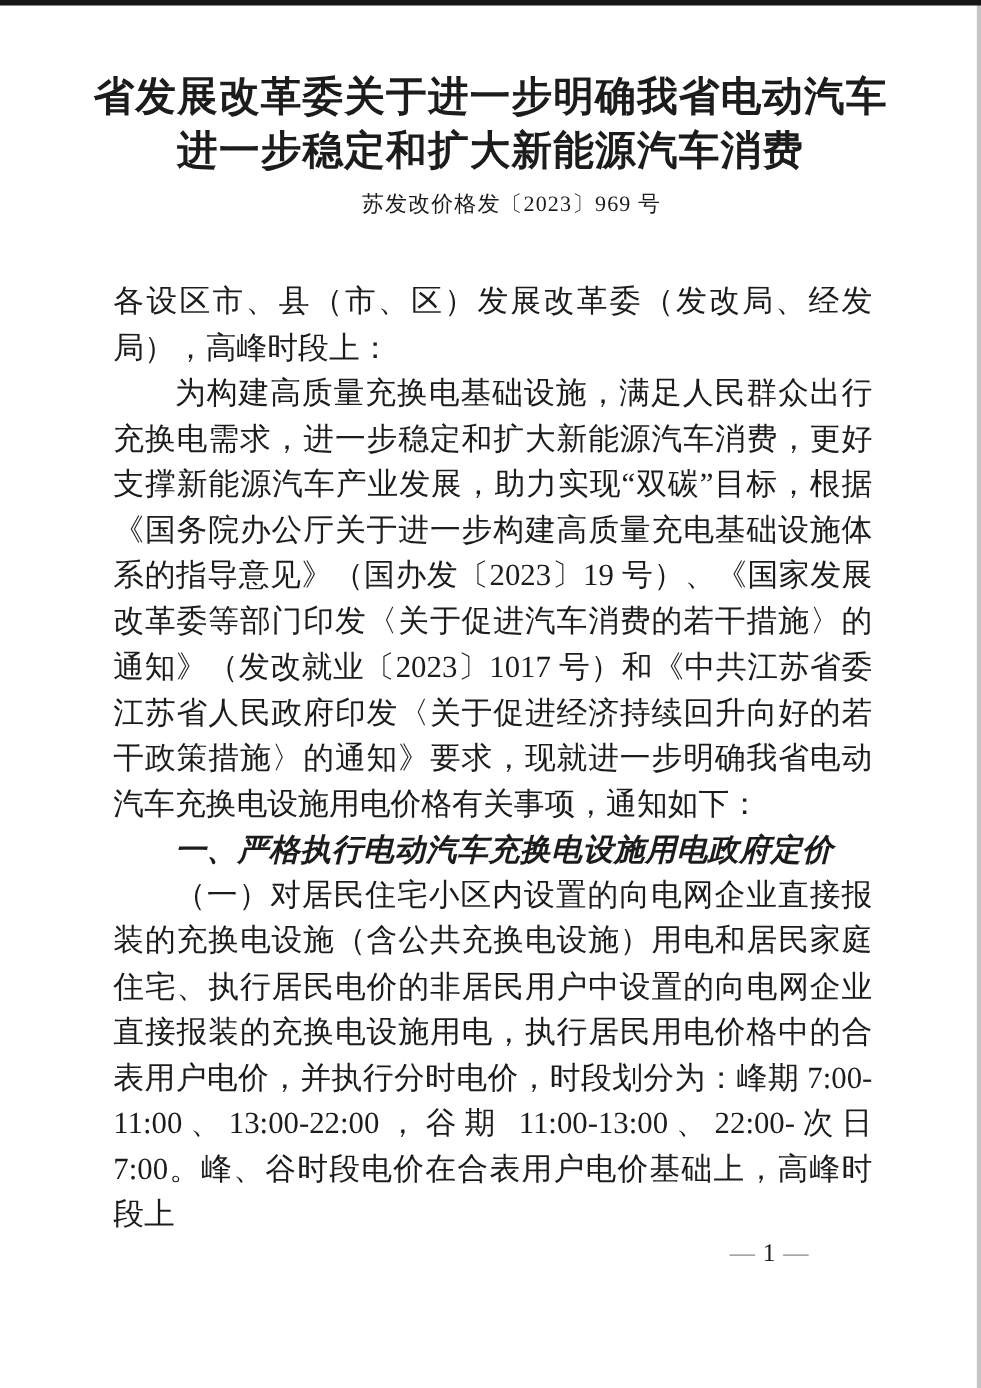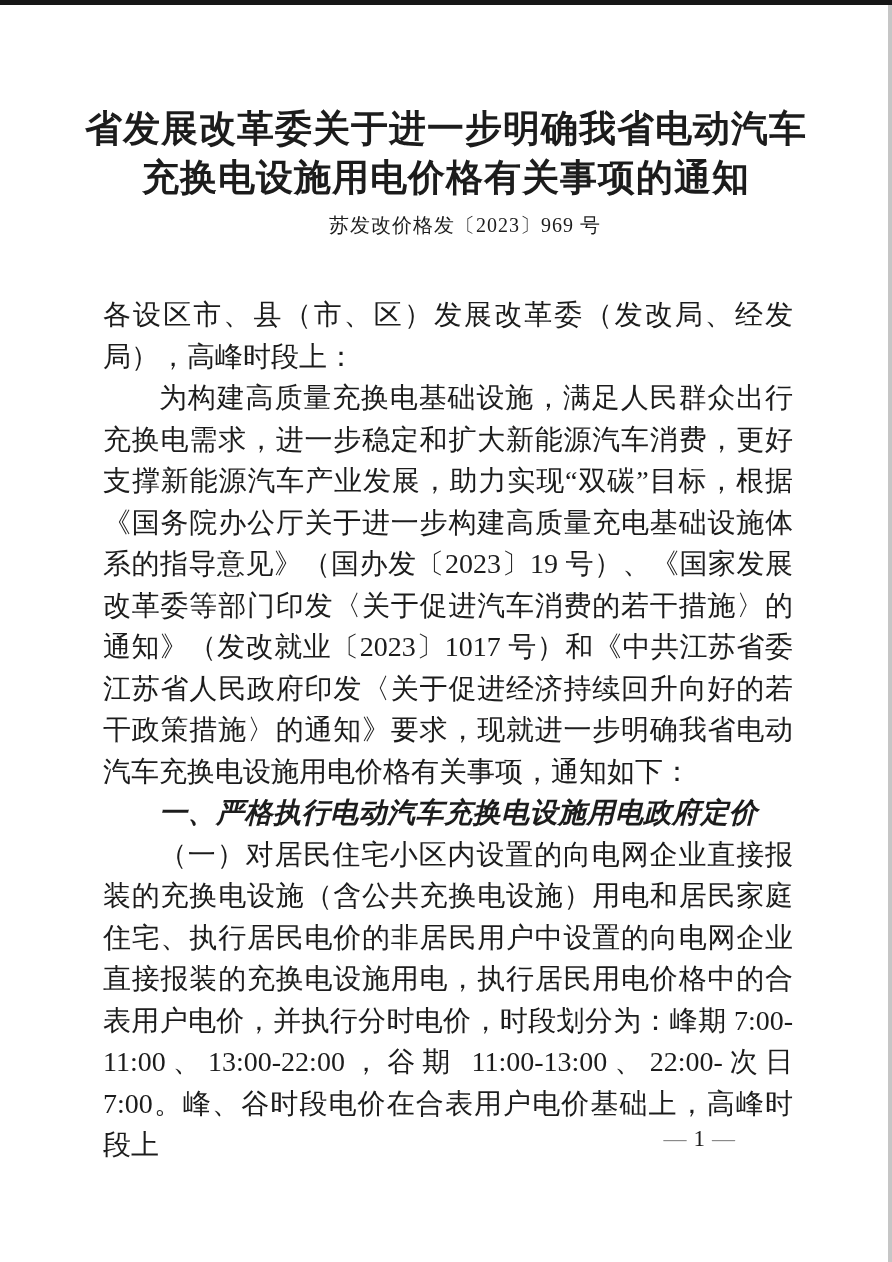--- a/index.html
+++ b/index.html
@@ -20,21 +20,21 @@
     z-index: 2;
   }
   .scan-right {
     position: absolute;
     top: 0; right: 0;
     width: 4px; height: 1262px;
     background: #c6c6c6;
     z-index: 1;
   }
   .doc-title {
-    padding-top: 104px;
+    padding-top: 64px;
     text-align: center;
     font-size: 37px;
     font-weight: 700;
     line-height: 49px;
     letter-spacing: 1px;
   }
   .doc-number {
     text-align: center;
     font-size: 20px;
     margin-top: 10px;
@@ -69,21 +69,21 @@
 </head>
 <body>
 
 <div>
 
   <div class="scan-top"></div>
   <div class="scan-right"></div>
 
   <div class="doc-title">
     <div>省发展改革委关于进一步明确我省电动汽车</div>
-    <div>充换电设施用电价格有关事项的通知</div>
+    <div>进一步稳定和扩大新能源汽车消费</div>
   </div>
 
   <div class="doc-number">苏发改价格发〔2023〕969 号</div>
 
   <div class="content">
     <p class="salutation">各设区市、县（市、区）发展改革委（发改局、经发局），高峰时段上：</p>
     <p class="para">为构建高质量充换电基础设施，满足人民群众出行充换电需求，进一步稳定和扩大新能源汽车消费，更好支撑新能源汽车产业发展，助力实现“双碳”目标，根据《国务院办公厅关于进一步构建高质量充电基础设施体系的指导意见》（国办发〔2023〕19 号）、《国家发展改革委等部门印发〈关于促进汽车消费的若干措施〉的通知》（发改就业〔2023〕1017 号）和《中共江苏省委 江苏省人民政府印发〈关于促进经济持续回升向好的若干政策措施〉的通知》要求，现就进一步明确我省电动汽车充换电设施用电价格有关事项，通知如下：</p>
     <p class="heading">一、严格执行电动汽车充换电设施用电政府定价</p>
     <p class="para">（一）对居民住宅小区内设置的向电网企业直接报装的充换电设施（含公共充换电设施）用电和居民家庭住宅、执行居民电价的非居民用户中设置的向电网企业直接报装的充换电设施用电，执行居民用电价格中的合表用户电价，并执行分时电价，时段划分为：峰期 7:00-11:00、13:00-22:00，谷期 11:00-13:00、22:00-次日 7:00。峰、谷时段电价在合表用户电价基础上，高峰时段上</p>
   </div>

